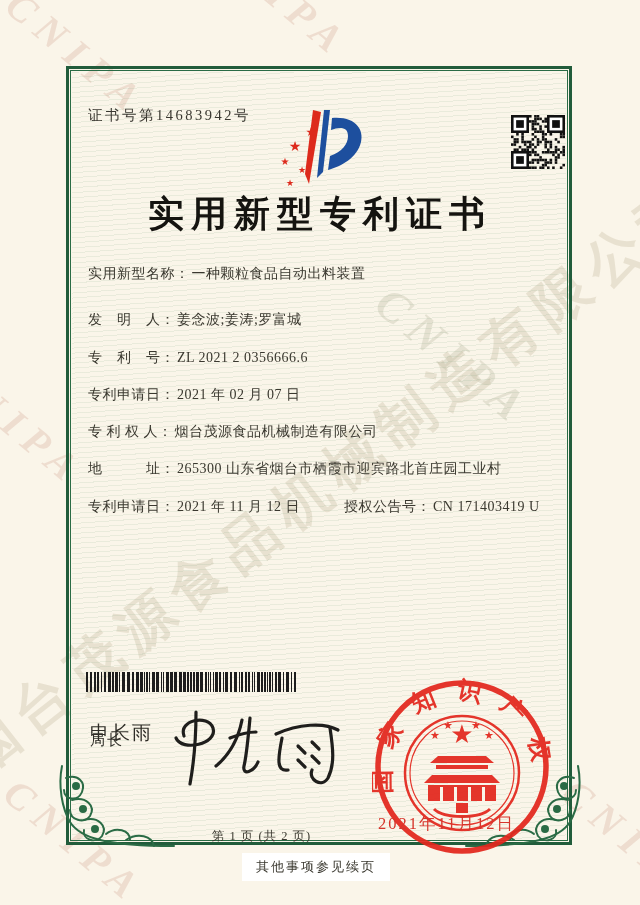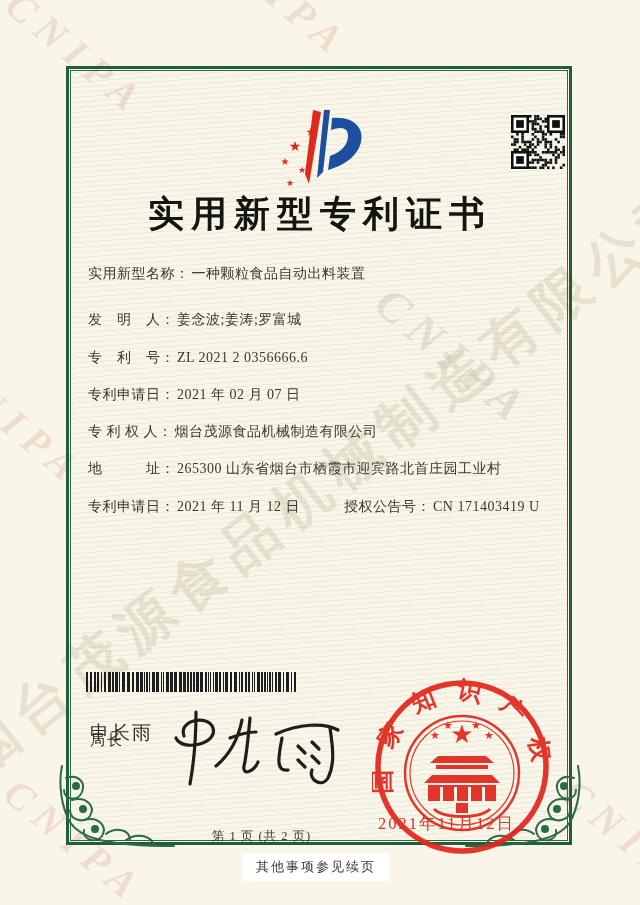--- a/index.html
+++ b/index.html
@@ -76,20 +76,21 @@
 <div class="wm wm-cnipa" style="left:548px;top:818px;">CNIPA</div>
 <div class="wm wm-company" style="left:-130px;top:440px;">烟台茂源食品机械制造有限公司</div>
 
 <div class="frame">
   <div class="guilloche"></div>
   <div class="inner-line"></div>
 </div>
 
 <div class="content">
 
+  <div class="cert-no">证书号第14683942号</div>
 
   <svg class="logo" viewBox="0 0 90 84">
     <polygon points="35,4 43,6 31,78 27,68" fill="#dd2a1c"></polygon>
     <polygon points="46,4 52,4 45,66 39,72" fill="#1d4f9e"></polygon>
     <path d="M54,12 C78,10 86,24 83,36 C79,52 64,60 50,64 L52,50 C64,46 70,38 70,30 C70,20 61,21 53,24 Z" fill="#1d4f9e"></path>
     <text x="33" y="30" font-size="12" fill="#dd2a1c" text-anchor="middle">★</text>
     <text x="17" y="45" font-size="14" fill="#dd2a1c" text-anchor="middle">★</text>
     <text x="7" y="59" font-size="10" fill="#dd2a1c" text-anchor="middle">★</text>
     <text x="24" y="67" font-size="9" fill="#dd2a1c" text-anchor="middle">★</text>
     <text x="12" y="80" font-size="9" fill="#dd2a1c" text-anchor="middle">★</text>

